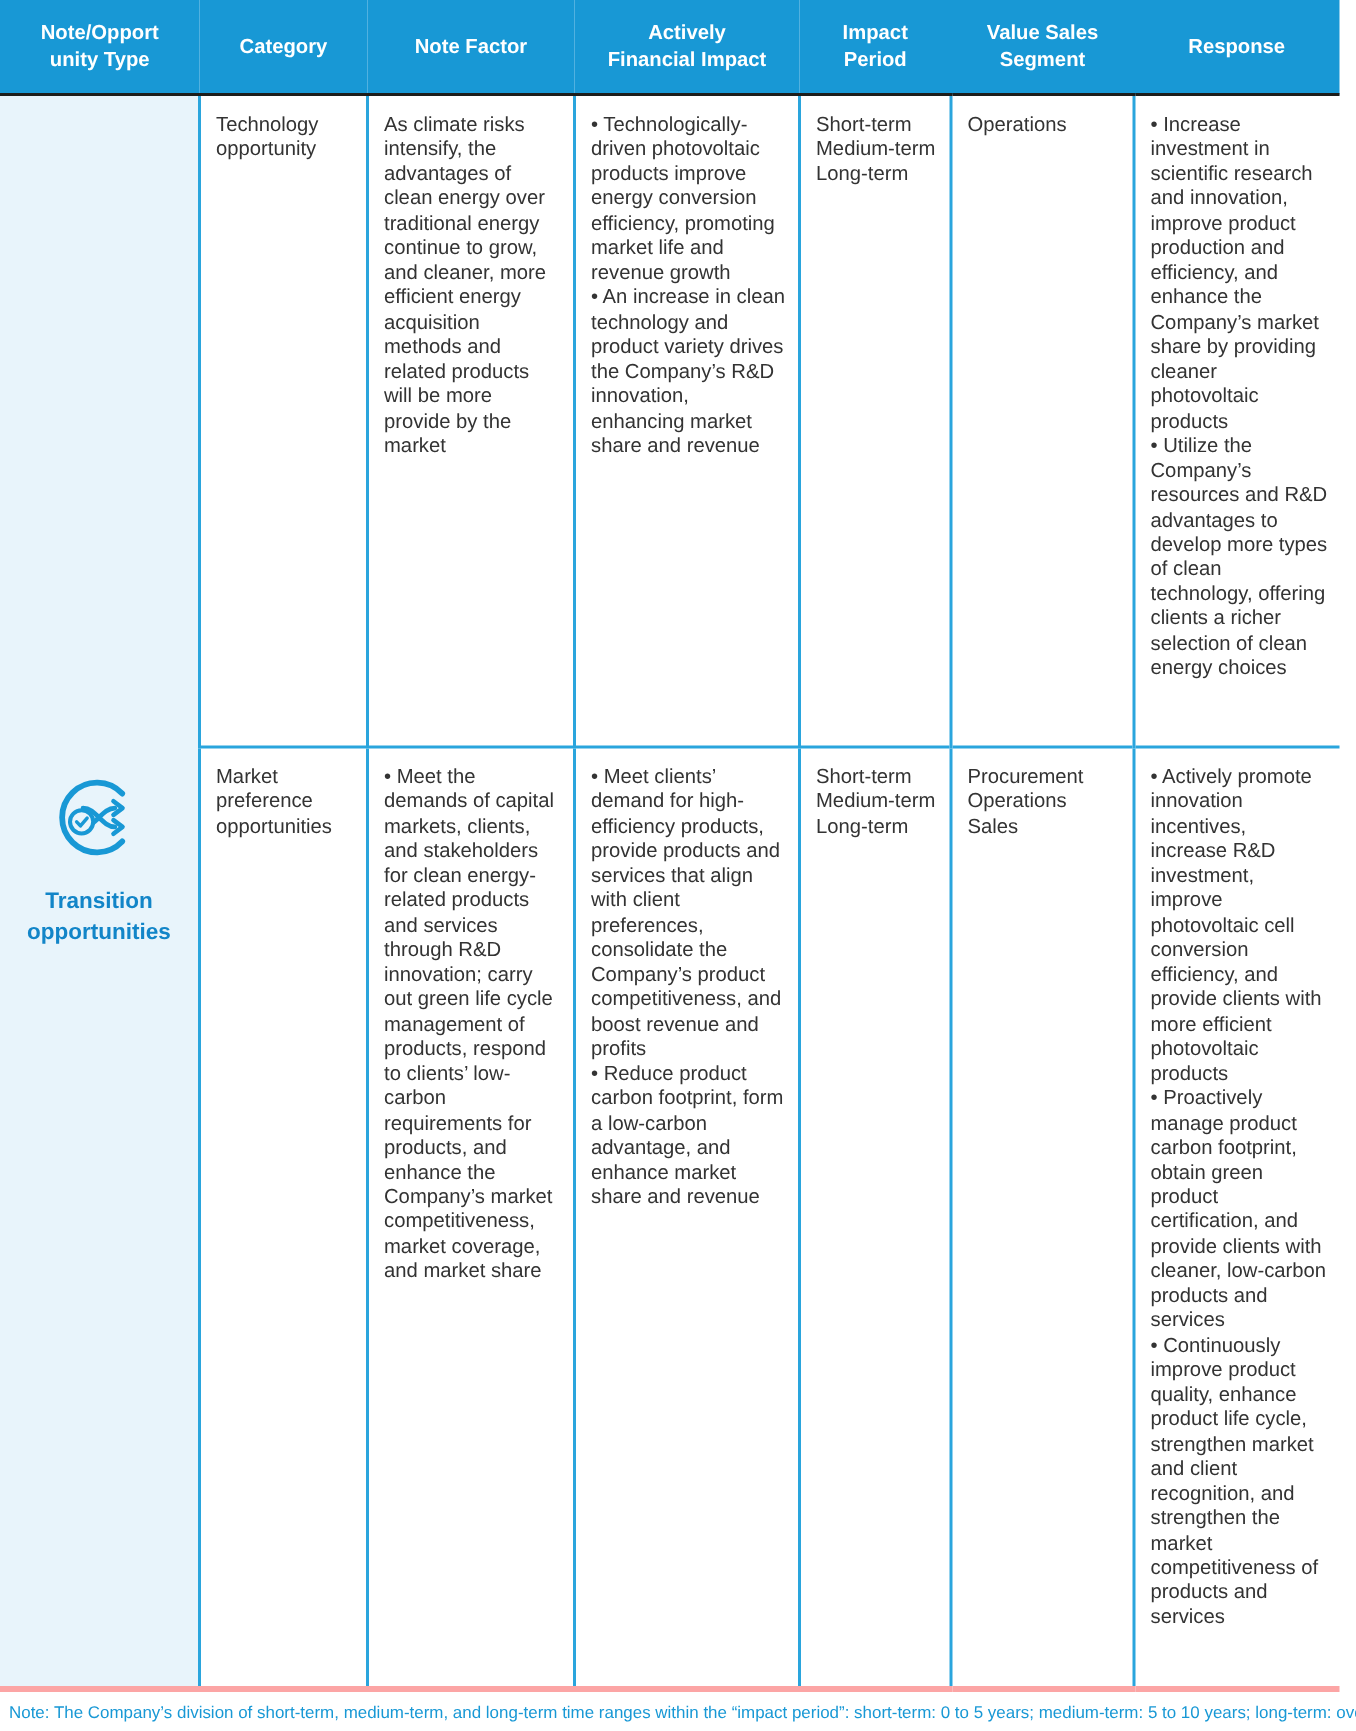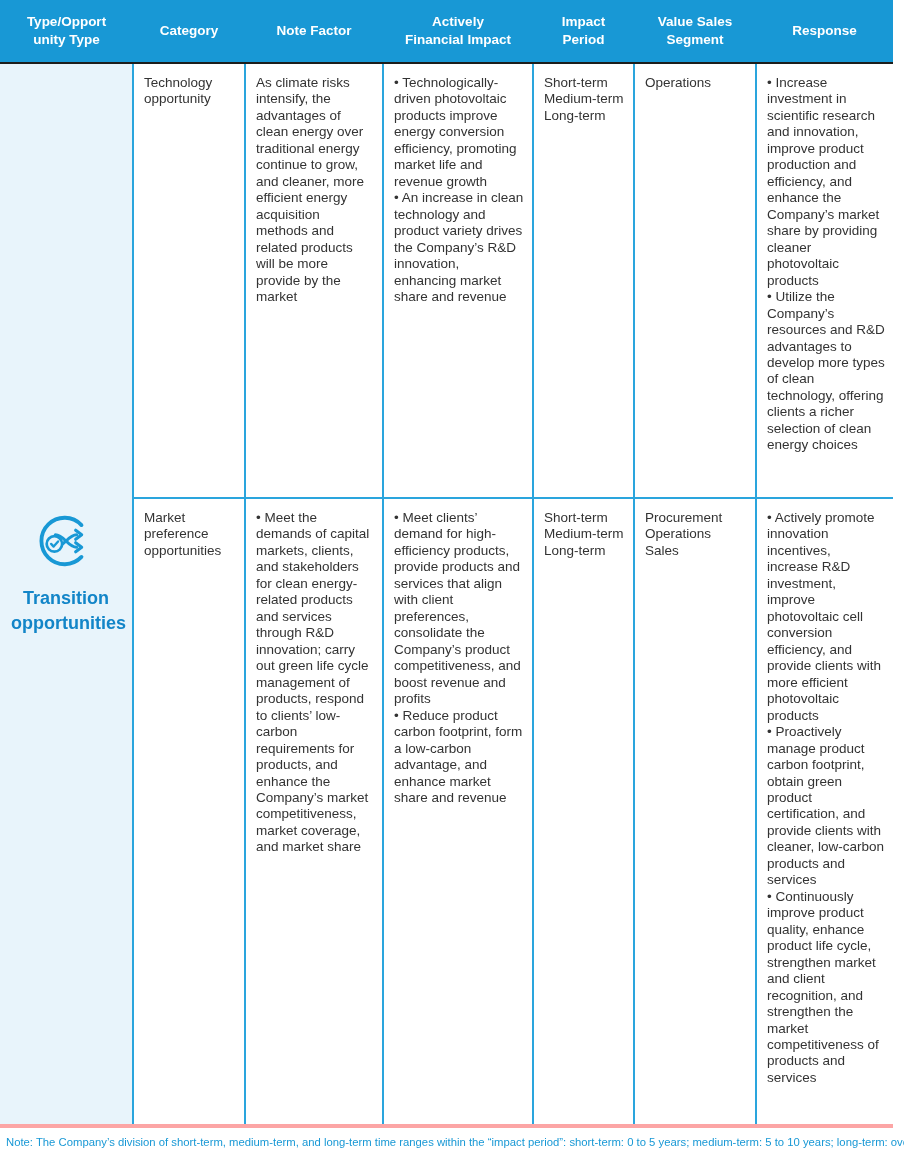--- a/index.html
+++ b/index.html
@@ -55,21 +55,21 @@
     display: flex;
     flex-direction: column;
     align-items: center;
     gap: 16px;
     padding-bottom: 40px;
   }
   .group-icon { display: inline-block; width: 58px; height: 58px; }
   .group-label {
     color: #1285c8;
     font-weight: 700;
-    font-size: 18px;
+    font-size: 15px;
     line-height: 1.4;
     max-width: 110px;
   }
   .bullet-item, .line-item { display: block; }
   .note {
     margin-top: 7px;
     padding-left: 6px;
     font-size: 11.3px;
     color: #1898d5;
     white-space: nowrap;
@@ -86,21 +86,21 @@
       <col style="width:112px">
       <col style="width:138px">
       <col style="width:150px">
       <col style="width:101px">
       <col style="width:122px">
       <col style="width:137px">
     </colgroup>
     <thead>
       <tr>
         <th>
-            <div class="line-item">Type/Opport</div>
+            <div class="line-item">Note/Opport</div>
             <div class="line-item">unity Type</div>
           </th>
         <th>Category</th>
         <th>Note Factor</th>
         <th>
             <div class="line-item">Actively</div>
             <div class="line-item">Financial Impact</div>
           </th>
         <th>
             <div class="line-item">Impact</div>

